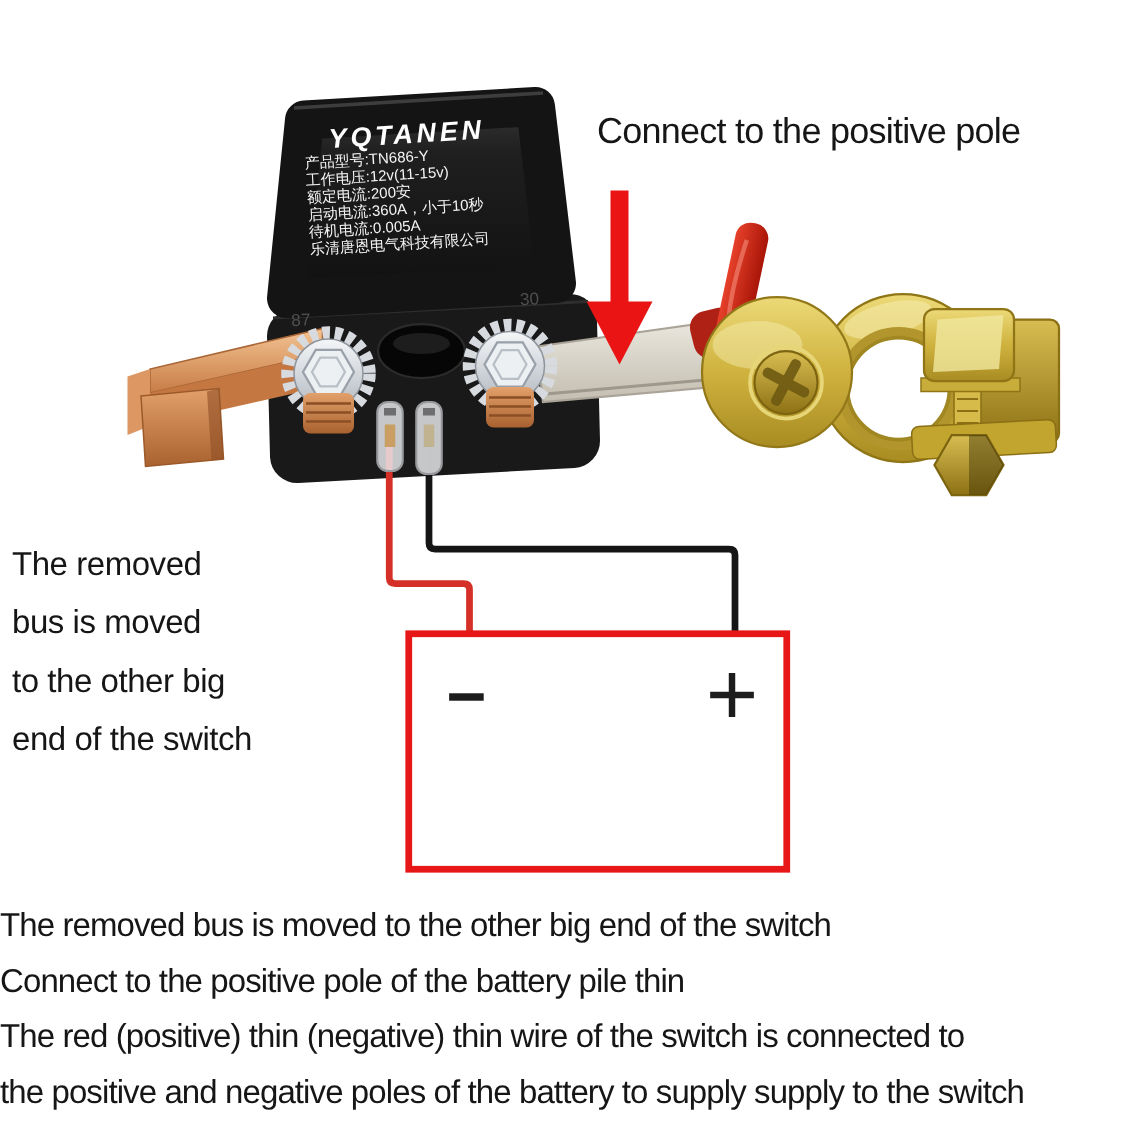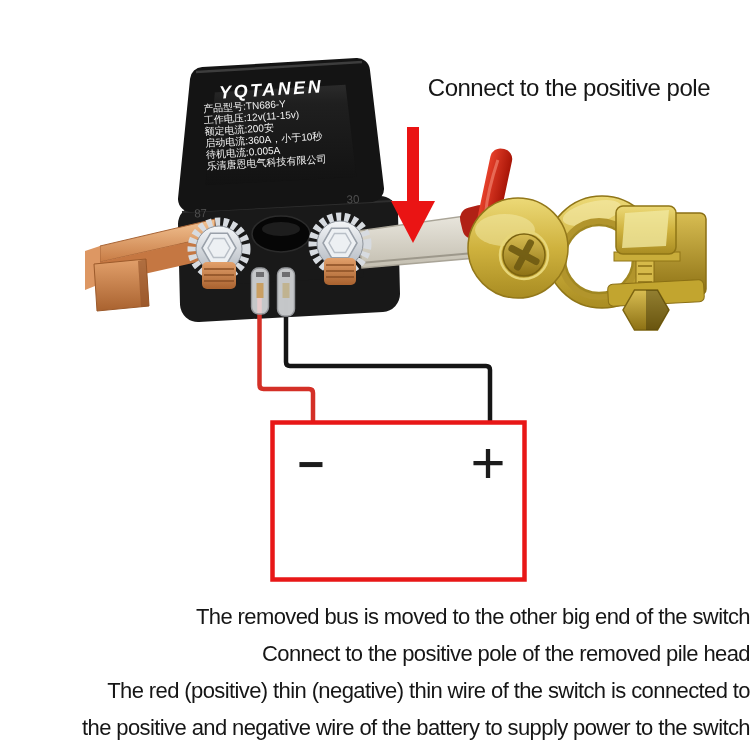--- a/index.html
+++ b/index.html
@@ -1,21 +1,21 @@
 <!DOCTYPE html>
 <html><head>
 <meta charset="utf-8">
 <style>
   html,body{margin:0;padding:0;background:#fff;}
   .stage{
     position:relative;width:750px;height:750px;background:#ffffff;overflow:hidden;
     font-family:"Liberation Sans",sans-serif;color:#161616;
   }
   .stage svg{position:absolute;left:0;top:0;}
-  .txt{position:absolute;text-align:right;color:#161616;}
+  .txt{position:absolute;text-align:left;color:#161616;}
   .txt-topright{left:398px;top:67px;width:312px;font-size:24px;line-height:42px;letter-spacing:-0.5px;}
   .txt-left{left:8px;top:356px;width:206px;font-size:22px;line-height:39px;letter-spacing:-0.3px;}
   .txt-bottom{left:0;top:598px;width:750px;font-size:22px;line-height:37px;letter-spacing:-0.6px;}
   .pole{position:absolute;display:flex;align-items:center;justify-content:center;color:#1c1c1c;}
   .pole-minus{left:283px;top:437px;width:56px;height:54px;font-size:46px;font-weight:600;}
   .pole-plus{left:460px;top:429px;width:56px;height:66px;font-size:60px;font-weight:500;}
 </style>
 </head>
 <body>
 
@@ -181,21 +181,27 @@
     <rect x="272.5" y="422.5" width="252" height="157" fill="#ffffff" stroke="#e81717" stroke-width="4.5"></rect>
   </svg>
 
   <div class="pole pole-minus">−</div>
   <div class="pole pole-plus">+</div>
 
   <div class="txt txt-topright">
     <div>Connect to the positive pole</div>
   </div>
 
+  <div class="txt txt-left">
+    <div>The removed</div>
+    <div>bus is moved</div>
+    <div>to the other big</div>
+    <div>end of the switch</div>
+  </div>
 
   <div class="txt txt-bottom">
     <div>The removed bus is moved to the other big end of the switch</div>
-    <div>Connect to the positive pole of the removed pile head</div>
+    <div>Connect to the positive pole of the battery pile thin</div>
     <div>The red (positive) thin (negative) thin wire of the switch is connected to</div>
-    <div>the positive and negative wire of the battery to supply power to the switch</div>
+    <div>the positive and negative poles of the battery to supply supply to the switch</div>
   </div>
 
 </div>
 
 </body></html>

